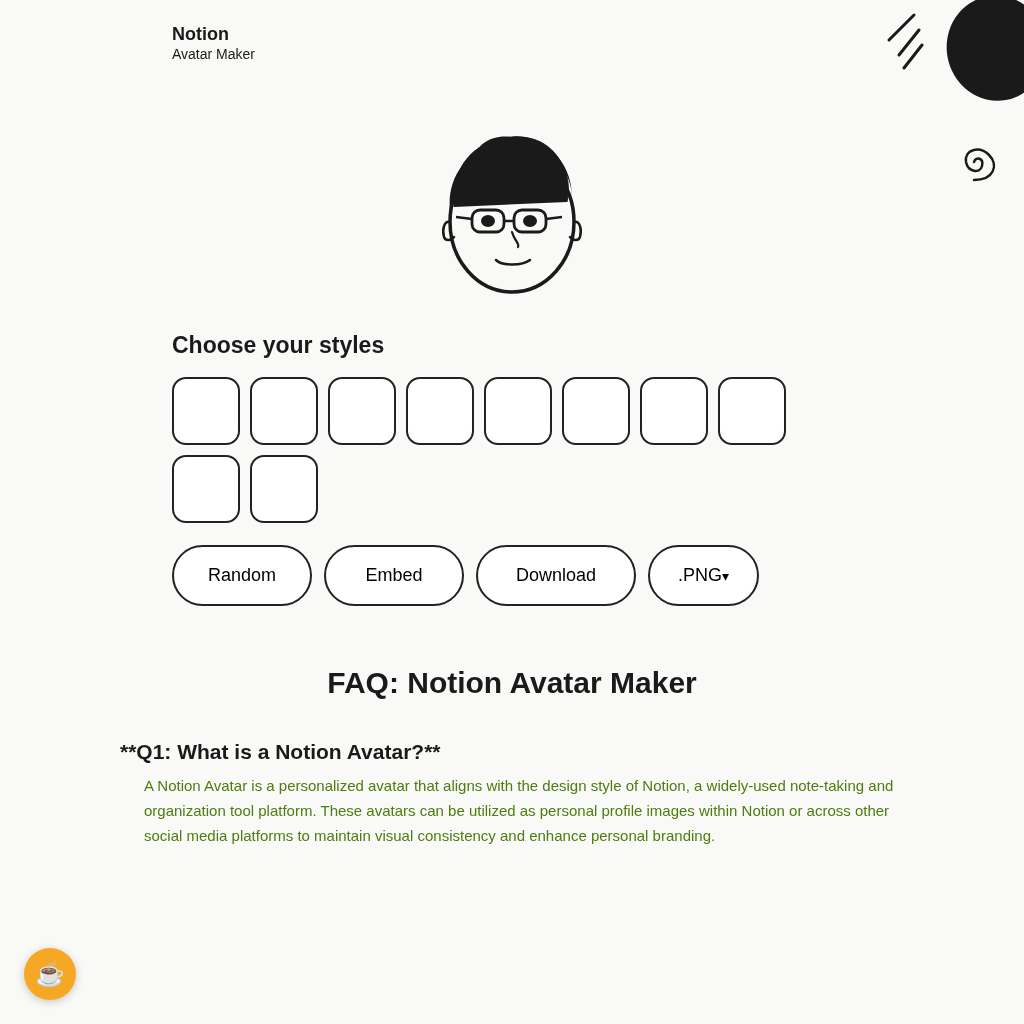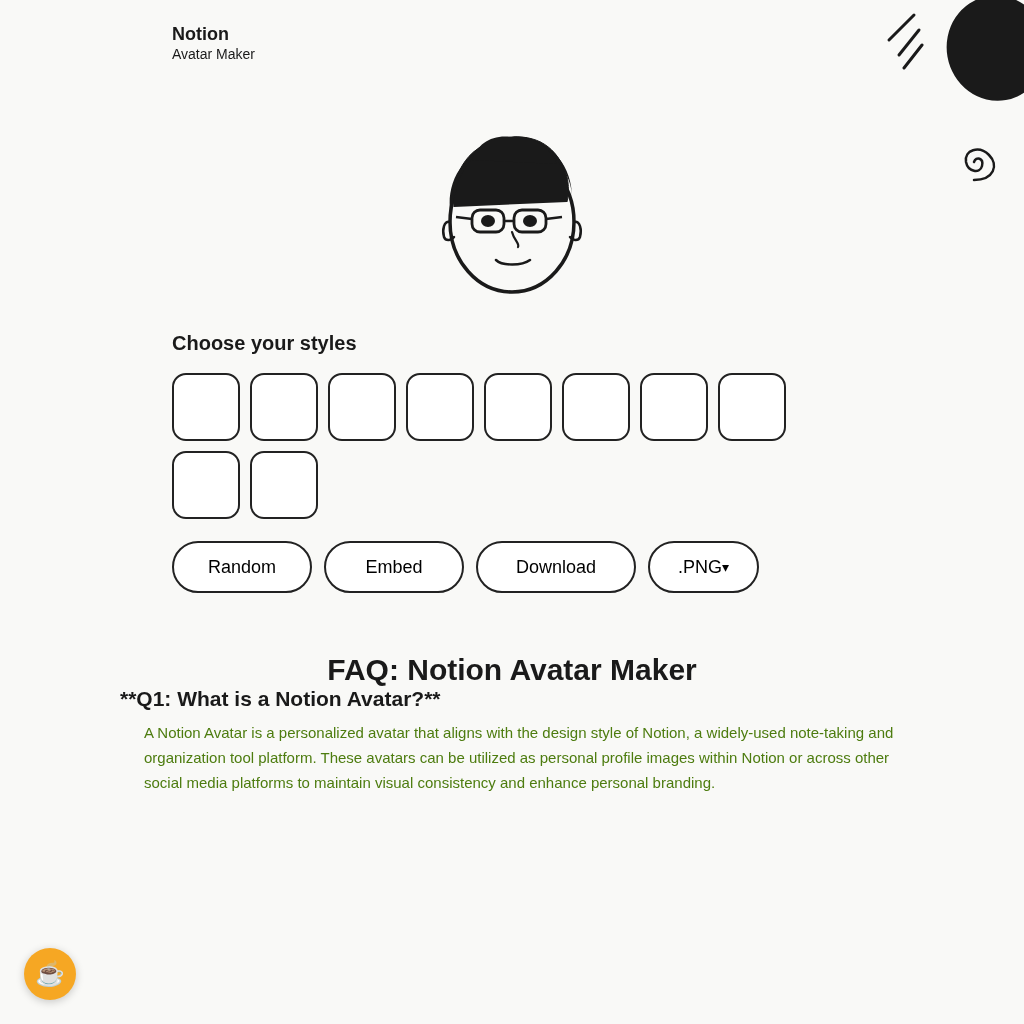--- a/index.html
+++ b/index.html
@@ -37,21 +37,21 @@
     .avatar-image {
       width: 200px;
       height: 200px;
     }
 
     
     .styles-section {
       padding: 0 172px;
     }
     .styles-label {
-      font-size: 20px;
+      font-size: 23px;
       font-weight: 600;
       margin-bottom: 18px;
     }
     .style-options {
       display: flex;
       gap: 10px;
       margin-bottom: 22px;
       flex-wrap: wrap;
     }
     .style-option {
@@ -64,21 +64,21 @@
       flex-shrink: 0;
     }
 
     
     .action-buttons {
       display: flex;
       gap: 12px;
       align-items: center;
     }
     .btn {
-      height: 52px;
+      height: 61px;
       border-radius: 999px;
       border: 2px solid #222;
       background: #fff;
       font-size: 18px;
       font-weight: 500;
       cursor: pointer;
       display: flex;
       align-items: center;
       justify-content: center;
       padding: 0 28px;
@@ -100,20 +100,21 @@
     }
 
     
     .faq-section {
       padding: 60px 120px 40px 120px;
     }
     .faq-title {
       font-size: 30px;
       font-weight: 700;
       text-align: center;
+      margin-bottom: 40px;
     }
     .faq-q {
       font-size: 21px;
       font-weight: 600;
       margin-bottom: 10px;
     }
     .faq-a {
       font-size: 15px;
       color: #4d7c0f;
       margin-left: 24px;

